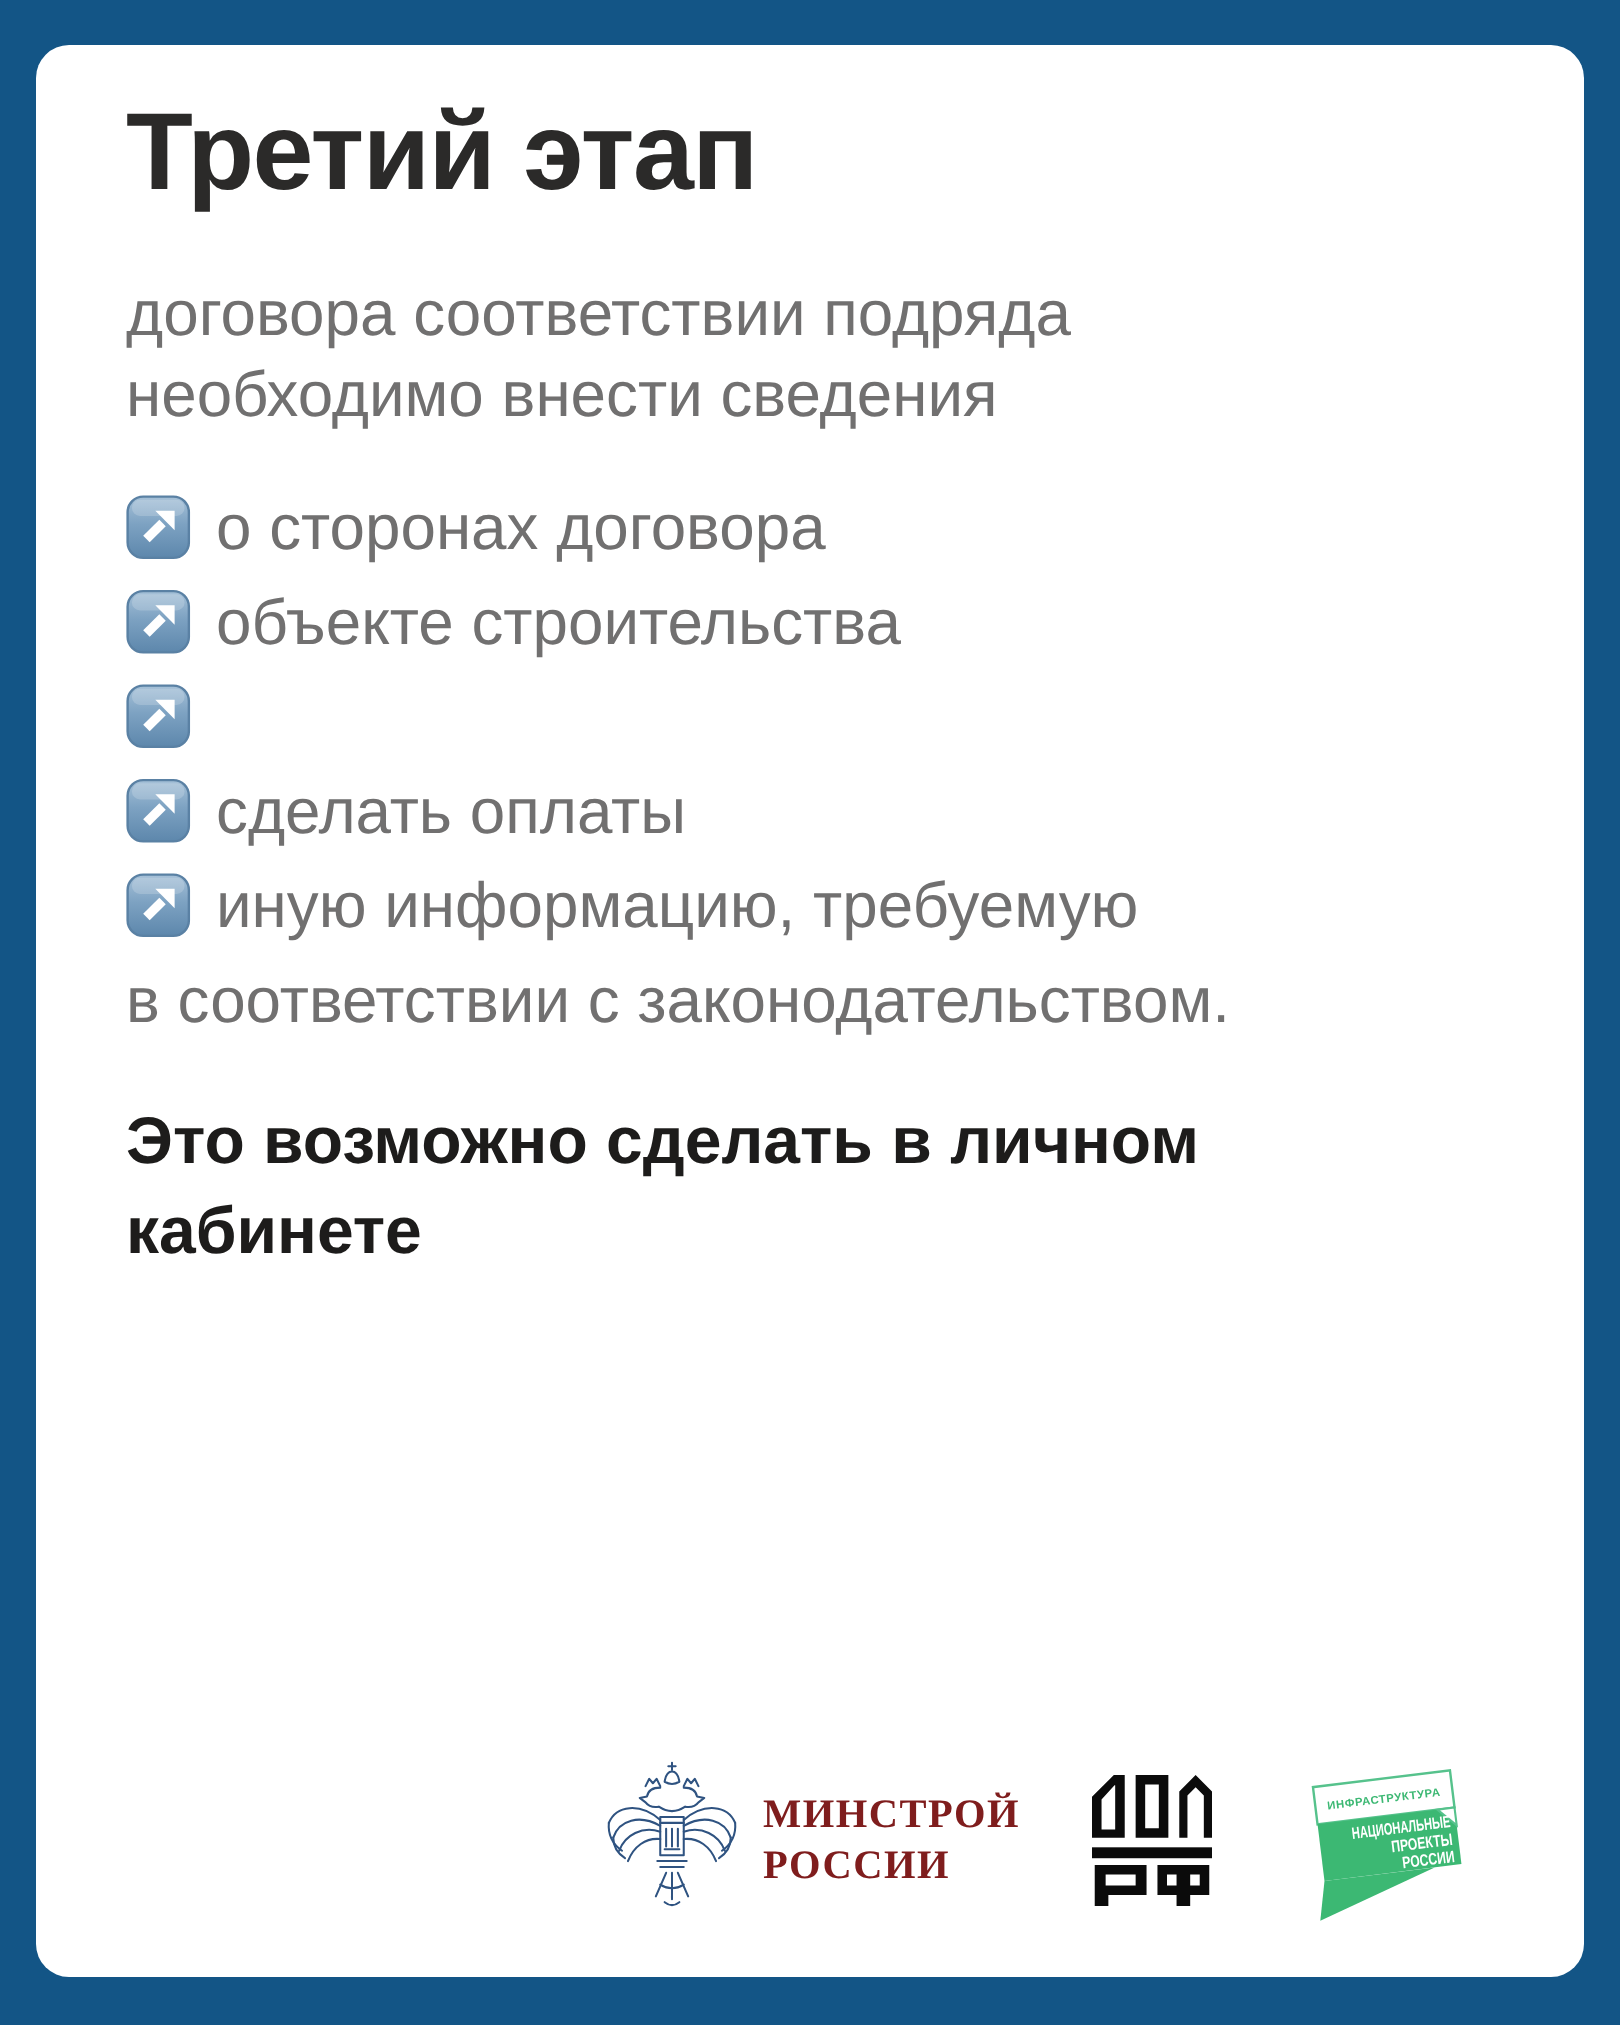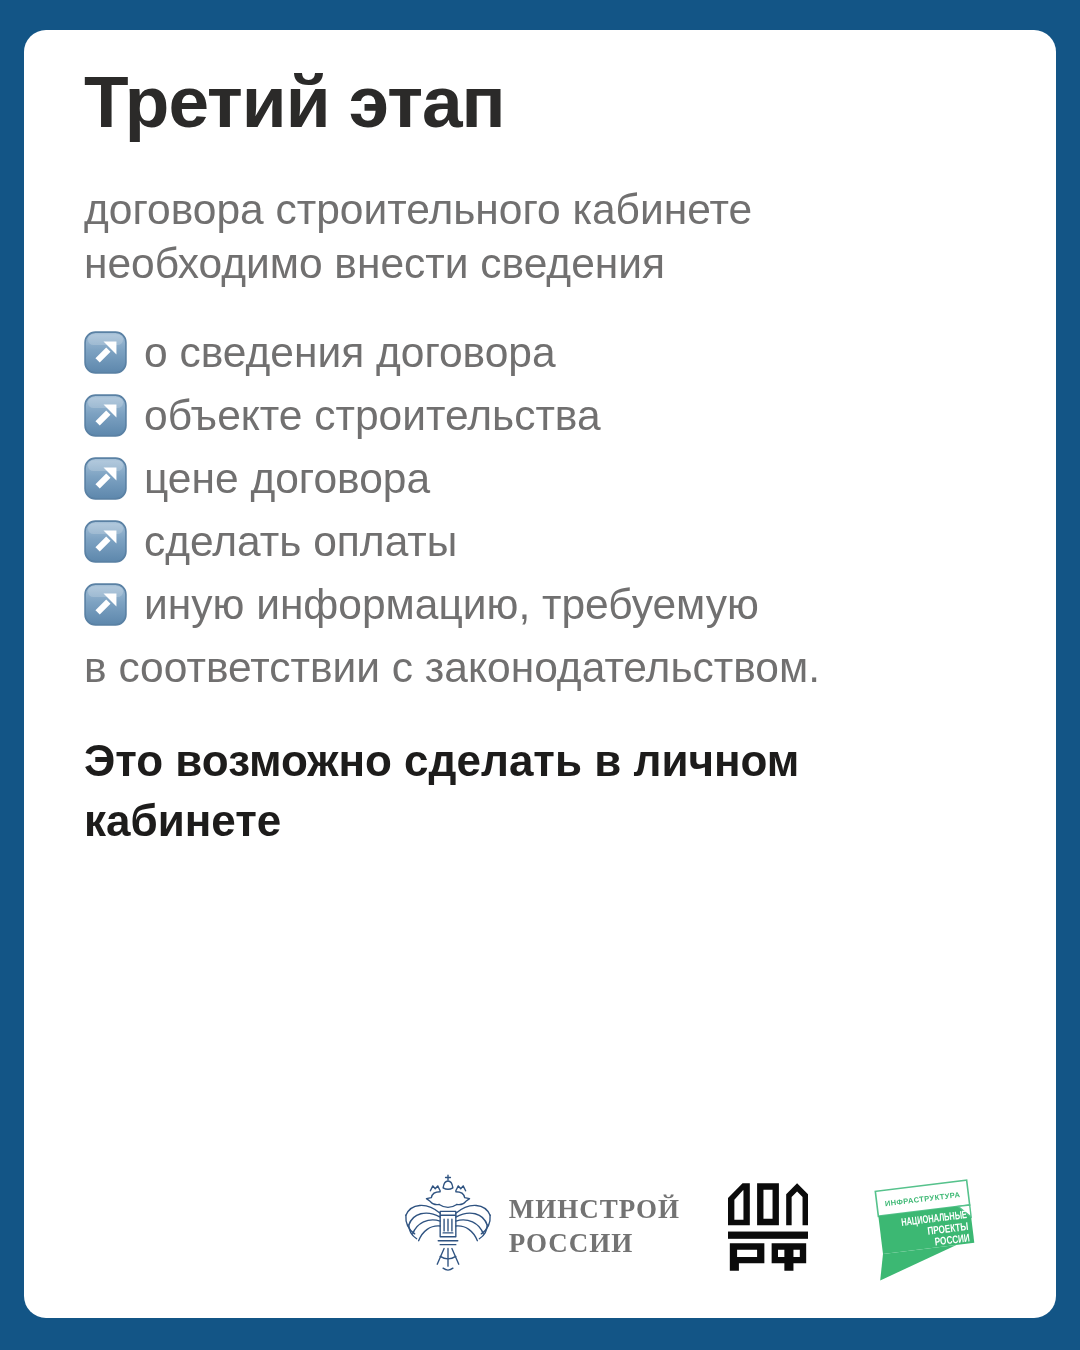--- a/index.html
+++ b/index.html
@@ -43,21 +43,21 @@
   .logos {
     margin-top: auto;
     display: flex; align-items: center; justify-content: flex-end;
     gap: 48px; padding-right: 10px;
   }
   .minstroy { display: flex; align-items: center; gap: 14px; }
   .eagle { width: 94px; height: 110px; }
   .minstroy-text {
     font-family: "Liberation Serif", serif;
     font-weight: bold; font-size: 27px; line-height: 1.25;
-    color: #737373; letter-spacing: 1px;
+    color: #7f1d1d; letter-spacing: 1px;
   }
   .domrf { width: 80px; height: 88px; }
   .natproj { width: 132px; height: 114px; }
   .np-top {
     font-family: "Liberation Sans", sans-serif;
     font-weight: bold; font-size: 7.5px; fill: #3cb873; letter-spacing: 0.4px;
   }
   .np-line {
     font-family: "Liberation Sans", sans-serif;
     font-weight: bold; font-size: 11px; fill: #ffffff;
@@ -74,48 +74,48 @@
       <stop offset="1" stop-color="#5d87ac"></stop>
     </linearGradient>
   </defs>
 </svg>
 
 <div class="card">
 
   <div class="title">Третий этап</div>
 
   <div class="intro">
-    <div>договора строительного кабинете</div>
+    <div>договора соответствии подряда</div>
     <div>необходимо внести сведения</div>
   </div>
 
   <div class="list">
     <div class="li">
       <svg class="arrow" viewBox="0 0 24 24">
           <rect x="0.6" y="0.6" width="22.8" height="22.8" rx="5.8" fill="url(#arrowGrad)" stroke="#5a81a4" stroke-width="0.9"></rect>
           <rect x="2.2" y="1.8" width="19.6" height="6" rx="3" fill="#ffffff" opacity="0.18"></rect>
           <line x1="7.6" y1="16.4" x2="13.6" y2="10.4" stroke="#ffffff" stroke-width="3.4"></line>
           <polygon points="10.9,5.9 18.1,5.9 18.1,13.1" fill="#ffffff"></polygon>
-        </svg><span>о сведения договора</span>
+        </svg><span>о сторонах договора</span>
     </div>
     <div class="li">
       <svg class="arrow" viewBox="0 0 24 24">
           <rect x="0.6" y="0.6" width="22.8" height="22.8" rx="5.8" fill="url(#arrowGrad)" stroke="#5a81a4" stroke-width="0.9"></rect>
           <rect x="2.2" y="1.8" width="19.6" height="6" rx="3" fill="#ffffff" opacity="0.18"></rect>
           <line x1="7.6" y1="16.4" x2="13.6" y2="10.4" stroke="#ffffff" stroke-width="3.4"></line>
           <polygon points="10.9,5.9 18.1,5.9 18.1,13.1" fill="#ffffff"></polygon>
         </svg><span>объекте строительства</span>
     </div>
     <div class="li">
       <svg class="arrow" viewBox="0 0 24 24">
           <rect x="0.6" y="0.6" width="22.8" height="22.8" rx="5.8" fill="url(#arrowGrad)" stroke="#5a81a4" stroke-width="0.9"></rect>
           <rect x="2.2" y="1.8" width="19.6" height="6" rx="3" fill="#ffffff" opacity="0.18"></rect>
           <line x1="7.6" y1="16.4" x2="13.6" y2="10.4" stroke="#ffffff" stroke-width="3.4"></line>
           <polygon points="10.9,5.9 18.1,5.9 18.1,13.1" fill="#ffffff"></polygon>
-        </svg><span>цене договора</span>
+        </svg>
     </div>
     <div class="li">
       <svg class="arrow" viewBox="0 0 24 24">
           <rect x="0.6" y="0.6" width="22.8" height="22.8" rx="5.8" fill="url(#arrowGrad)" stroke="#5a81a4" stroke-width="0.9"></rect>
           <rect x="2.2" y="1.8" width="19.6" height="6" rx="3" fill="#ffffff" opacity="0.18"></rect>
           <line x1="7.6" y1="16.4" x2="13.6" y2="10.4" stroke="#ffffff" stroke-width="3.4"></line>
           <polygon points="10.9,5.9 18.1,5.9 18.1,13.1" fill="#ffffff"></polygon>
         </svg><span>сделать оплаты</span>
     </div>
     <div class="li">

